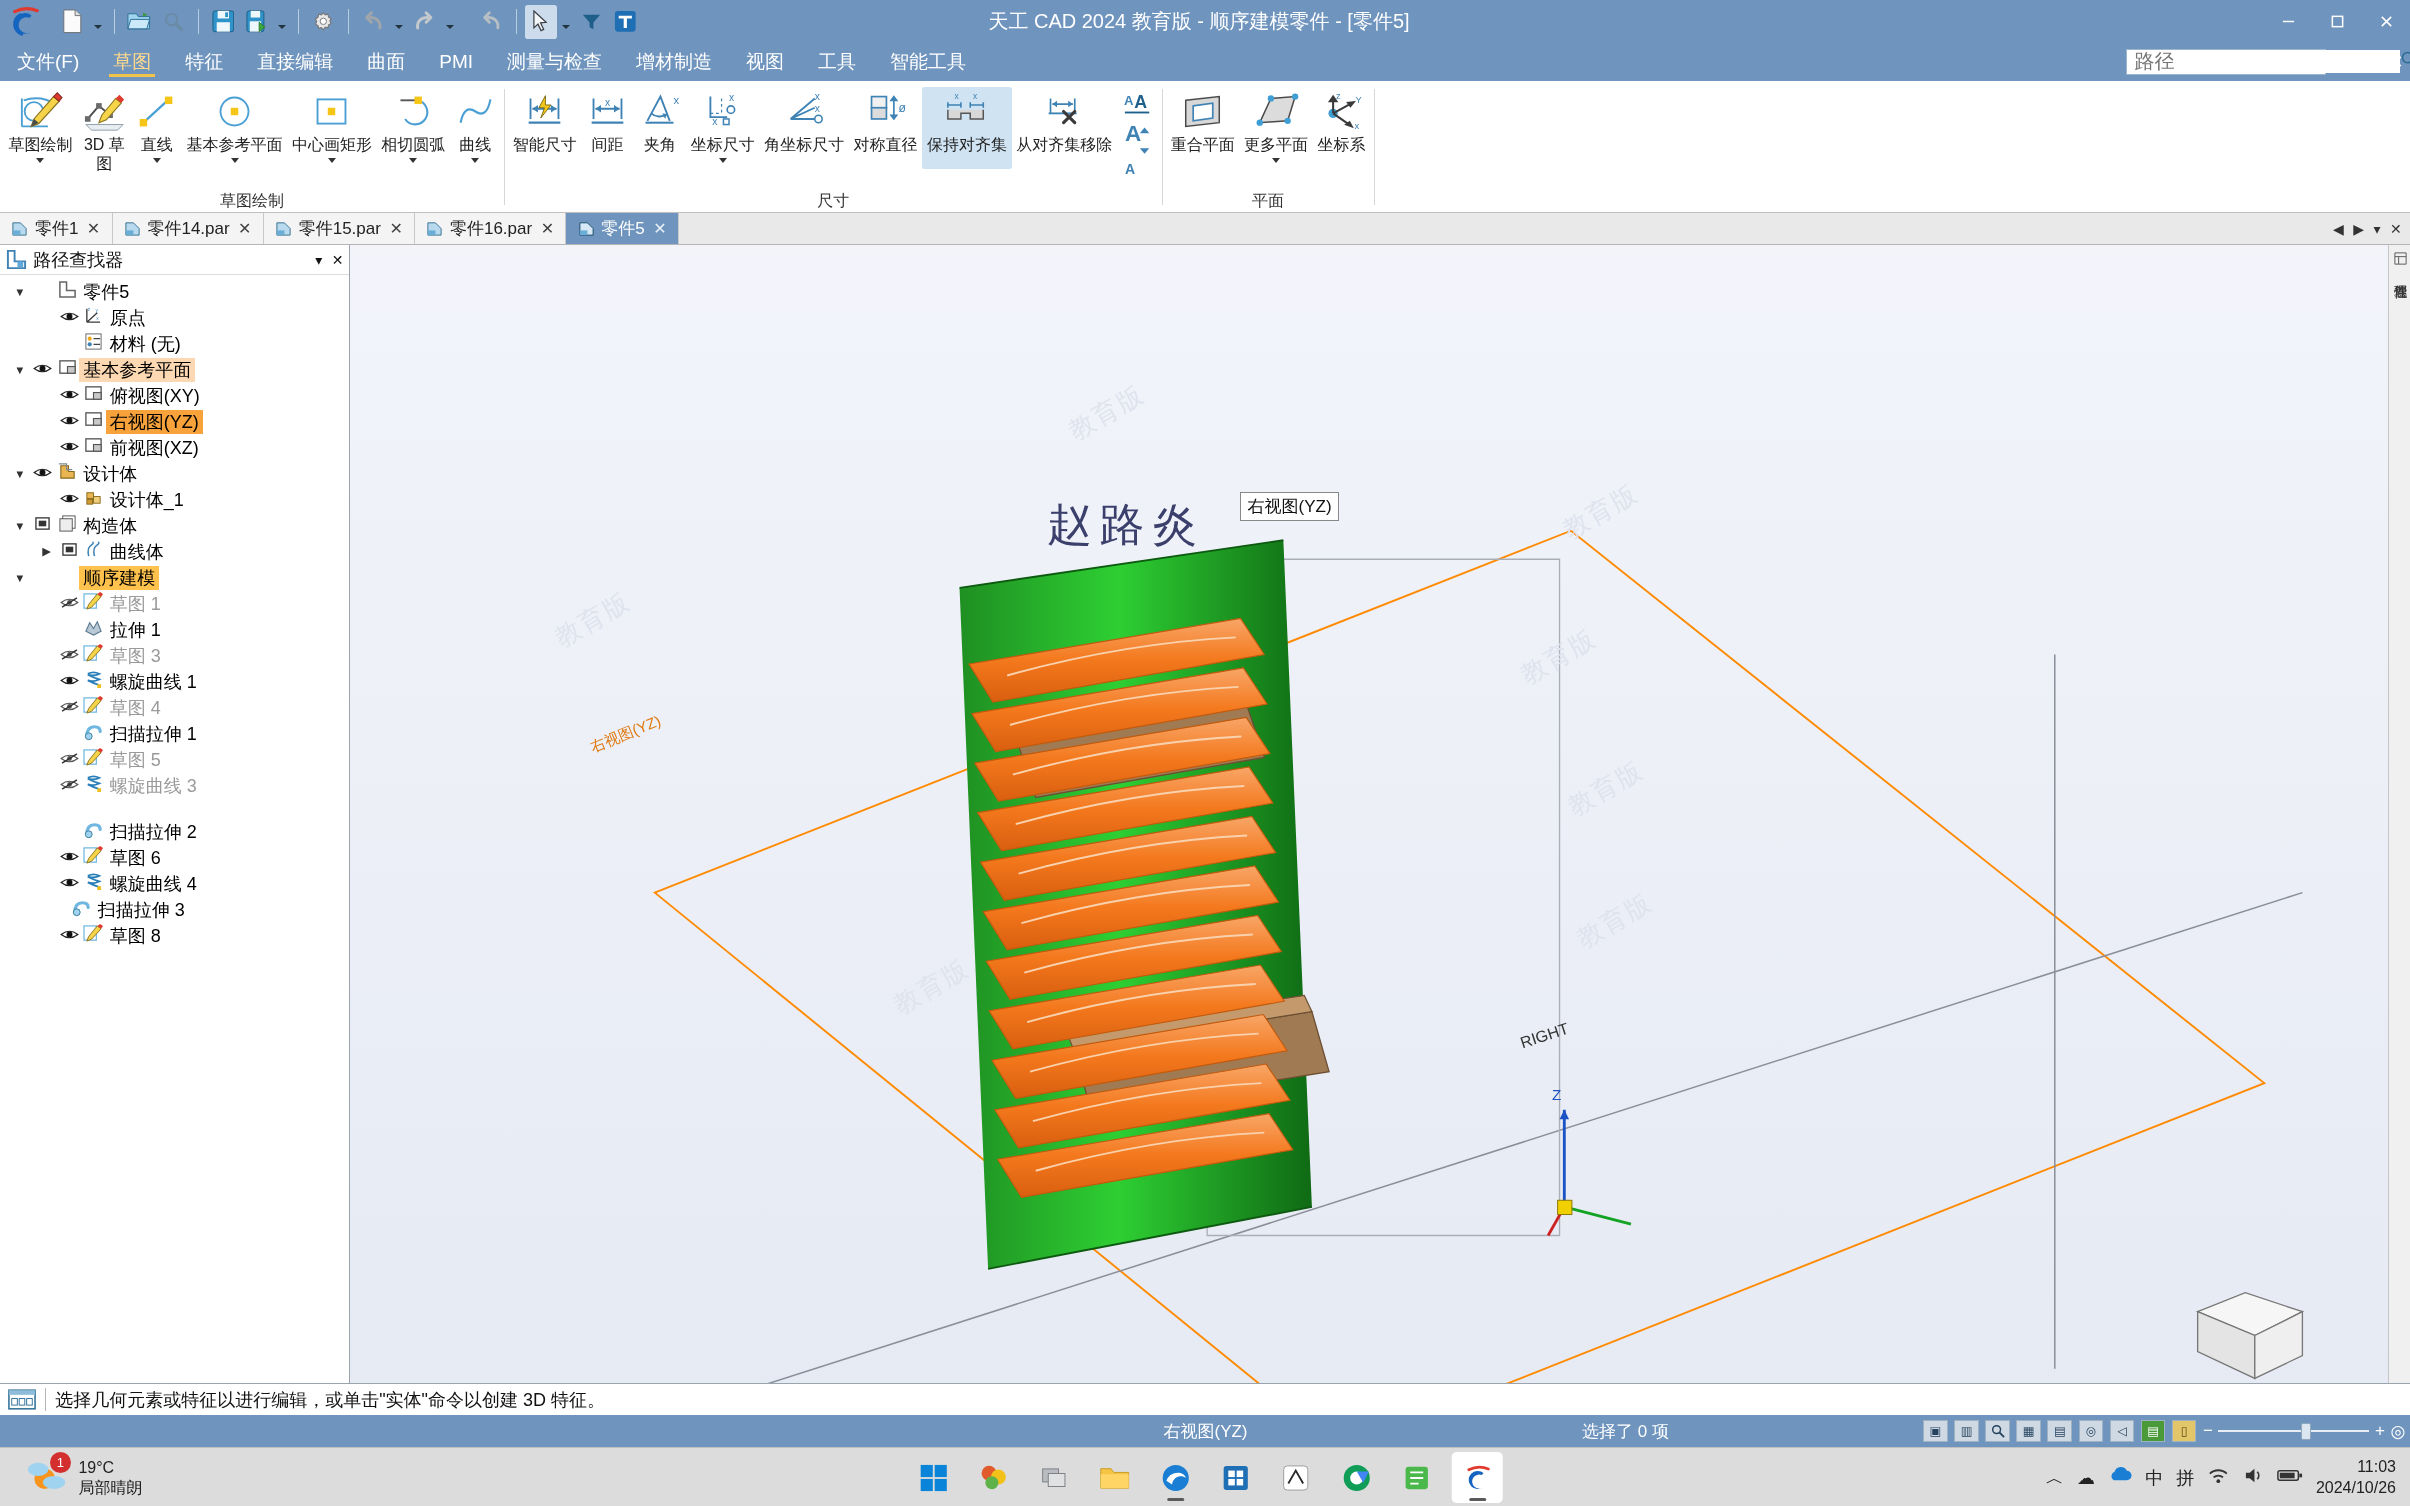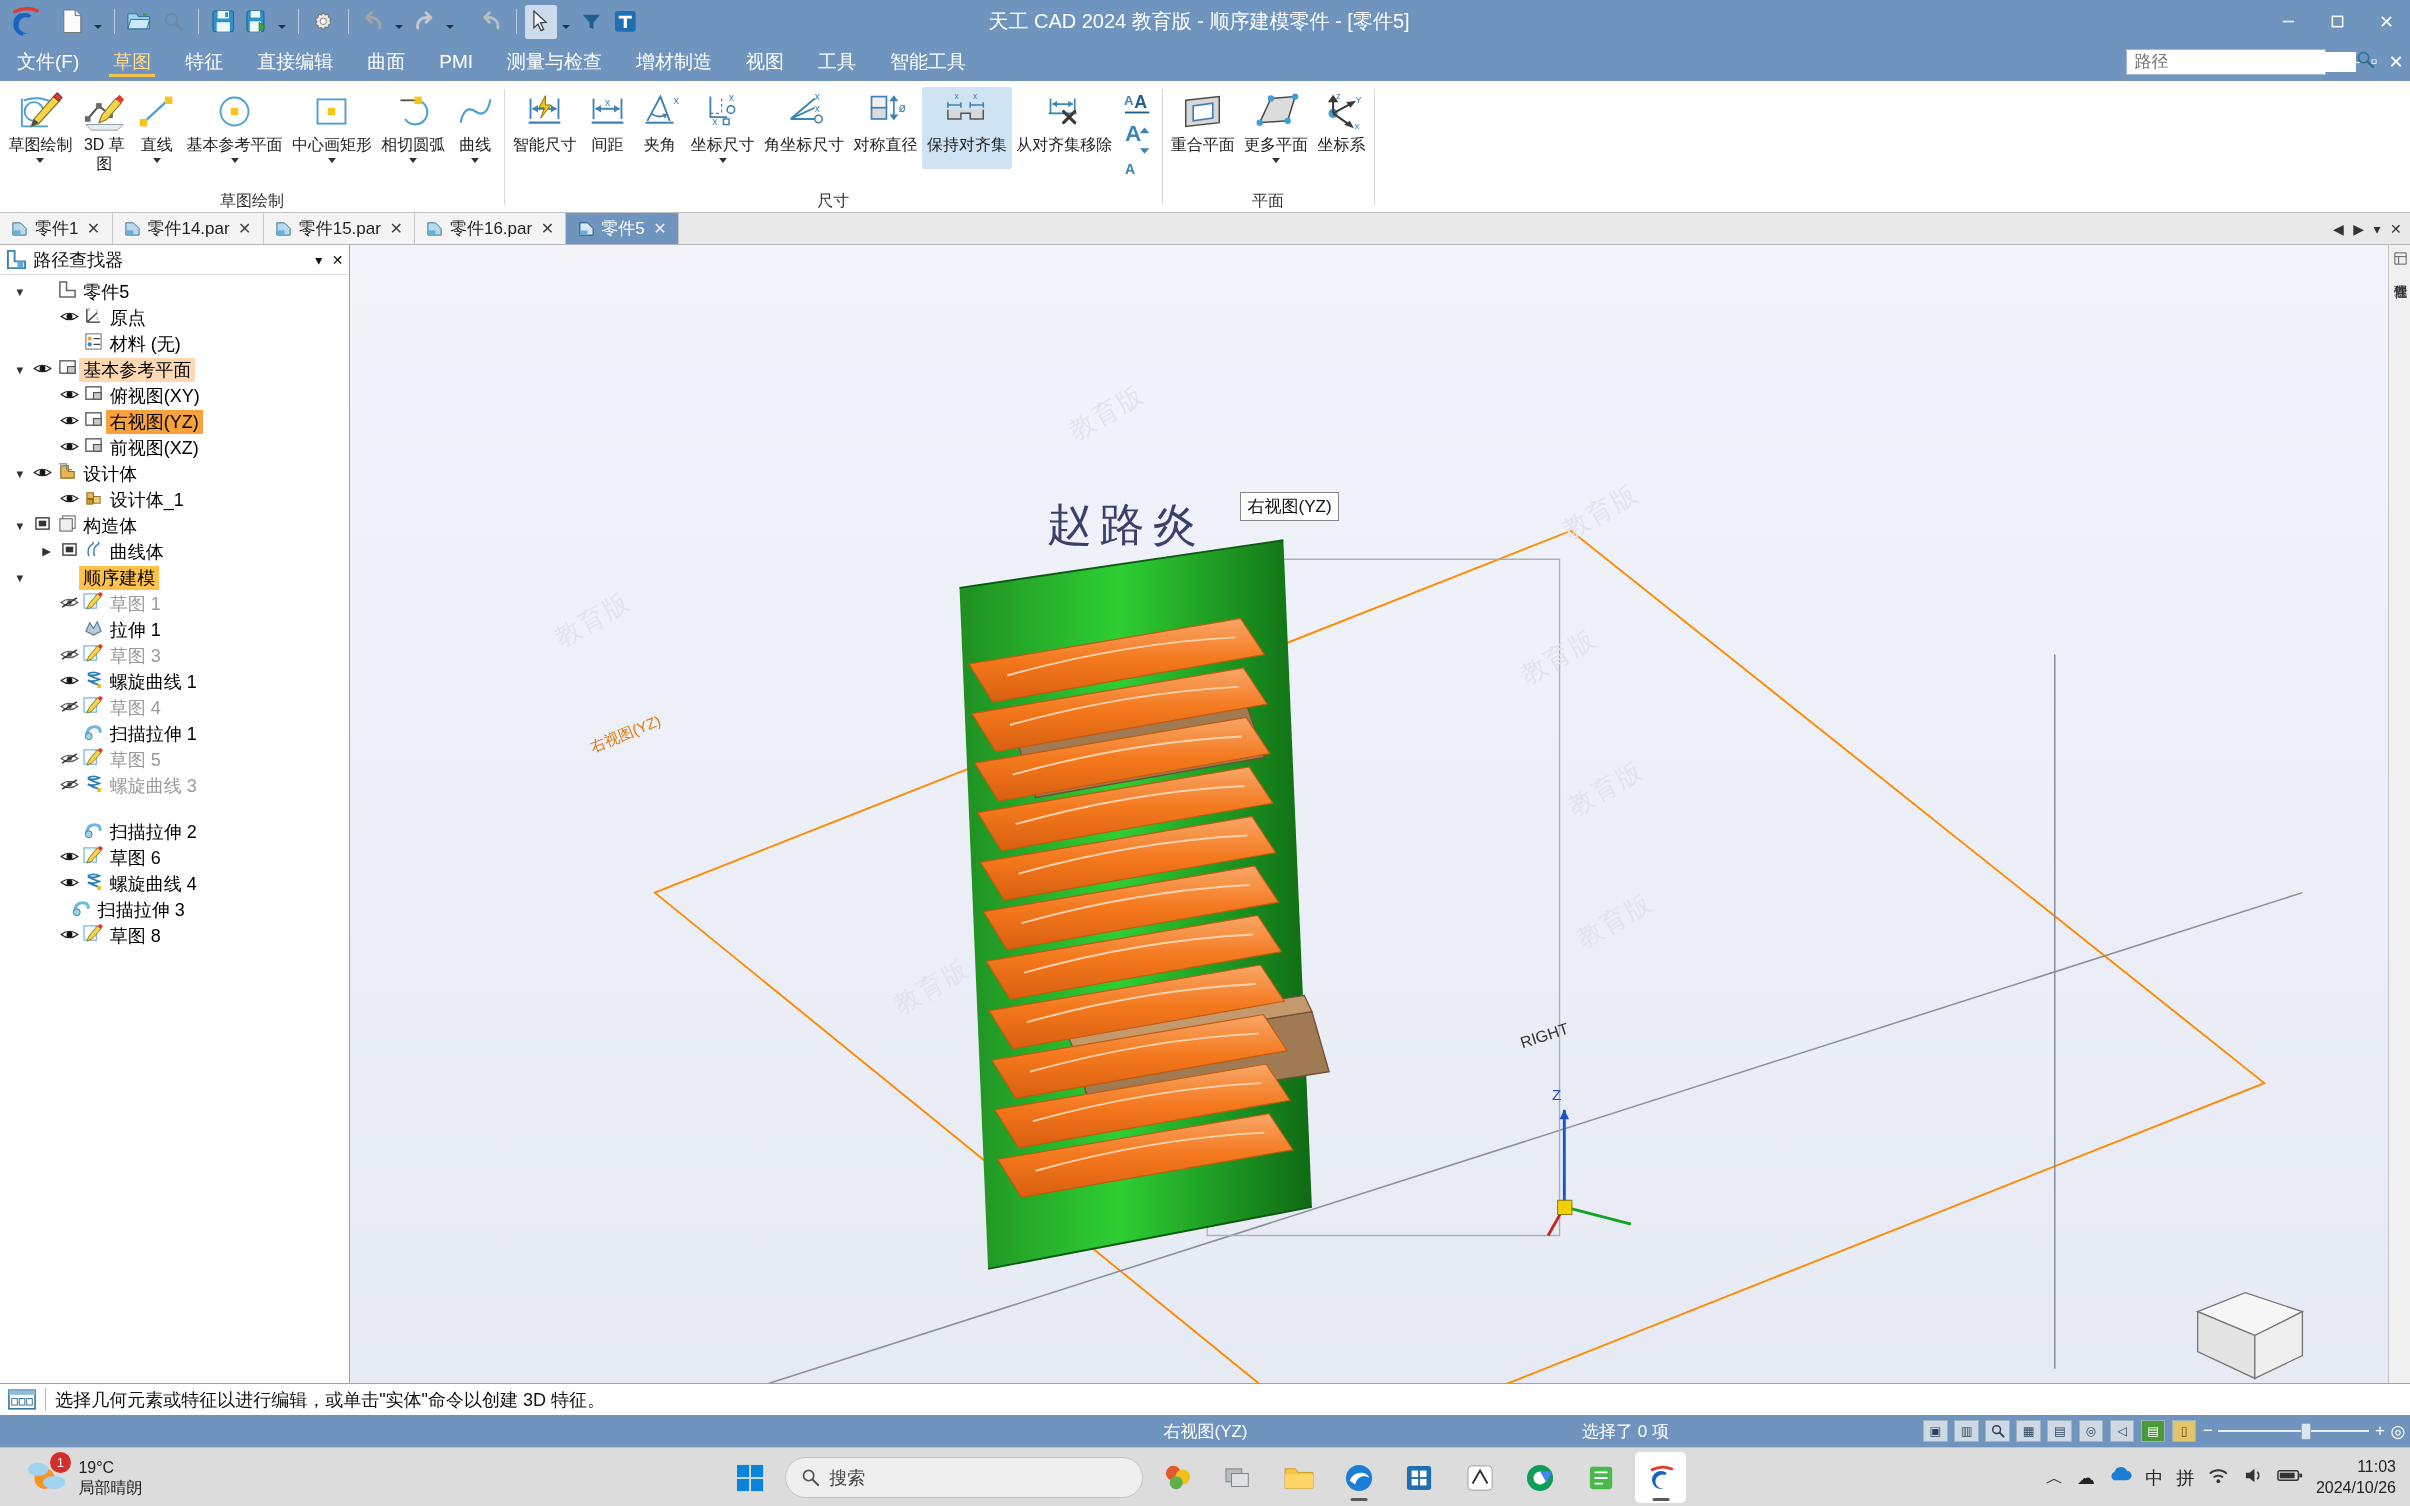--- a/index.html
+++ b/index.html
@@ -44,21 +44,21 @@
   .mitem.sel { color:#ffd98c; position:relative; }
   .mitem.sel::after {
     content:""; position:absolute; left:13px; right:13px; bottom:3.8px; height:2.8px; background:#ffc martial;
     background:#f3c44a;
   }
   .search-wrap {
     position:absolute; right:85px; top:5.6px; width:200px; height:26px; background:#fff;
     border:0.9px solid #9bb6cf; display:flex; align-items:center; padding:0 3.8px 0 7.5px;
   }
   .search-wrap input {
-    border:0; outline:0; flex:1; font-size:17px; font-family:inherit; color:#333;
+    border:0; outline:0; flex:1; font-size:20px; font-family:inherit; color:#333;
   }
   .help-right { position:absolute; right:7.5px; top:7.5px; display:flex; gap:11.3px; align-items:center; color:#fff; font-size:18px;}
   .help-right span { cursor:pointer; }
 
   
   .ribbon {
     height:132px; background:#fff; border-bottom:0.9px solid #c0c0c0;
     display:flex; align-items:stretch; flex:0 0 132px; position:relative;
   }
   .rgroup { display:flex; flex-direction:column; position:relative; padding:0 3.8px; }
@@ -1123,27 +1123,20 @@
 
     <div class="tb-center">
       <div class="tb-btn">
         <svg width="28" height="28" viewBox="0 0 30 30">
           <rect x="1" y="1" width="13" height="13" fill="#0a84d8"></rect>
             <rect x="16" y="1" width="13" height="13" fill="#0a84d8"></rect>
           <rect x="1" y="16" width="13" height="13" fill="#0a84d8"></rect>
             <rect x="16" y="16" width="13" height="13" fill="#0a84d8"></rect>
         </svg>
       </div>
-      <div class="tb-search">
-        <svg width="19" height="19" viewBox="0 0 20 20">
-            <circle cx="8" cy="8" r="5.4" fill="none" stroke="#555" stroke-width="1.8"></circle>
-            <path d="M12 12l6 6" stroke="#555" stroke-width="2.2" stroke-linecap="round"></path>
-          </svg>
-        <span>搜索</span>
-      </div>
       <div class="tb-btn">
         <svg width="30" height="28" viewBox="0 0 32 30">
           <circle cx="11" cy="10" r="8" fill="#e05a2b"></circle>
             <circle cx="21" cy="14" r="8" fill="#f2c21a"></circle>
             <circle cx="14" cy="20" r="7" fill="#5fb24a"></circle>
         </svg>
       </div>
       <div class="tb-btn">
         <svg width="26" height="24.5" viewBox="0 0 28 26">
             <rect x="1" y="4" width="17" height="14" fill="#b9bcc0" stroke="#7a7d80"></rect>

